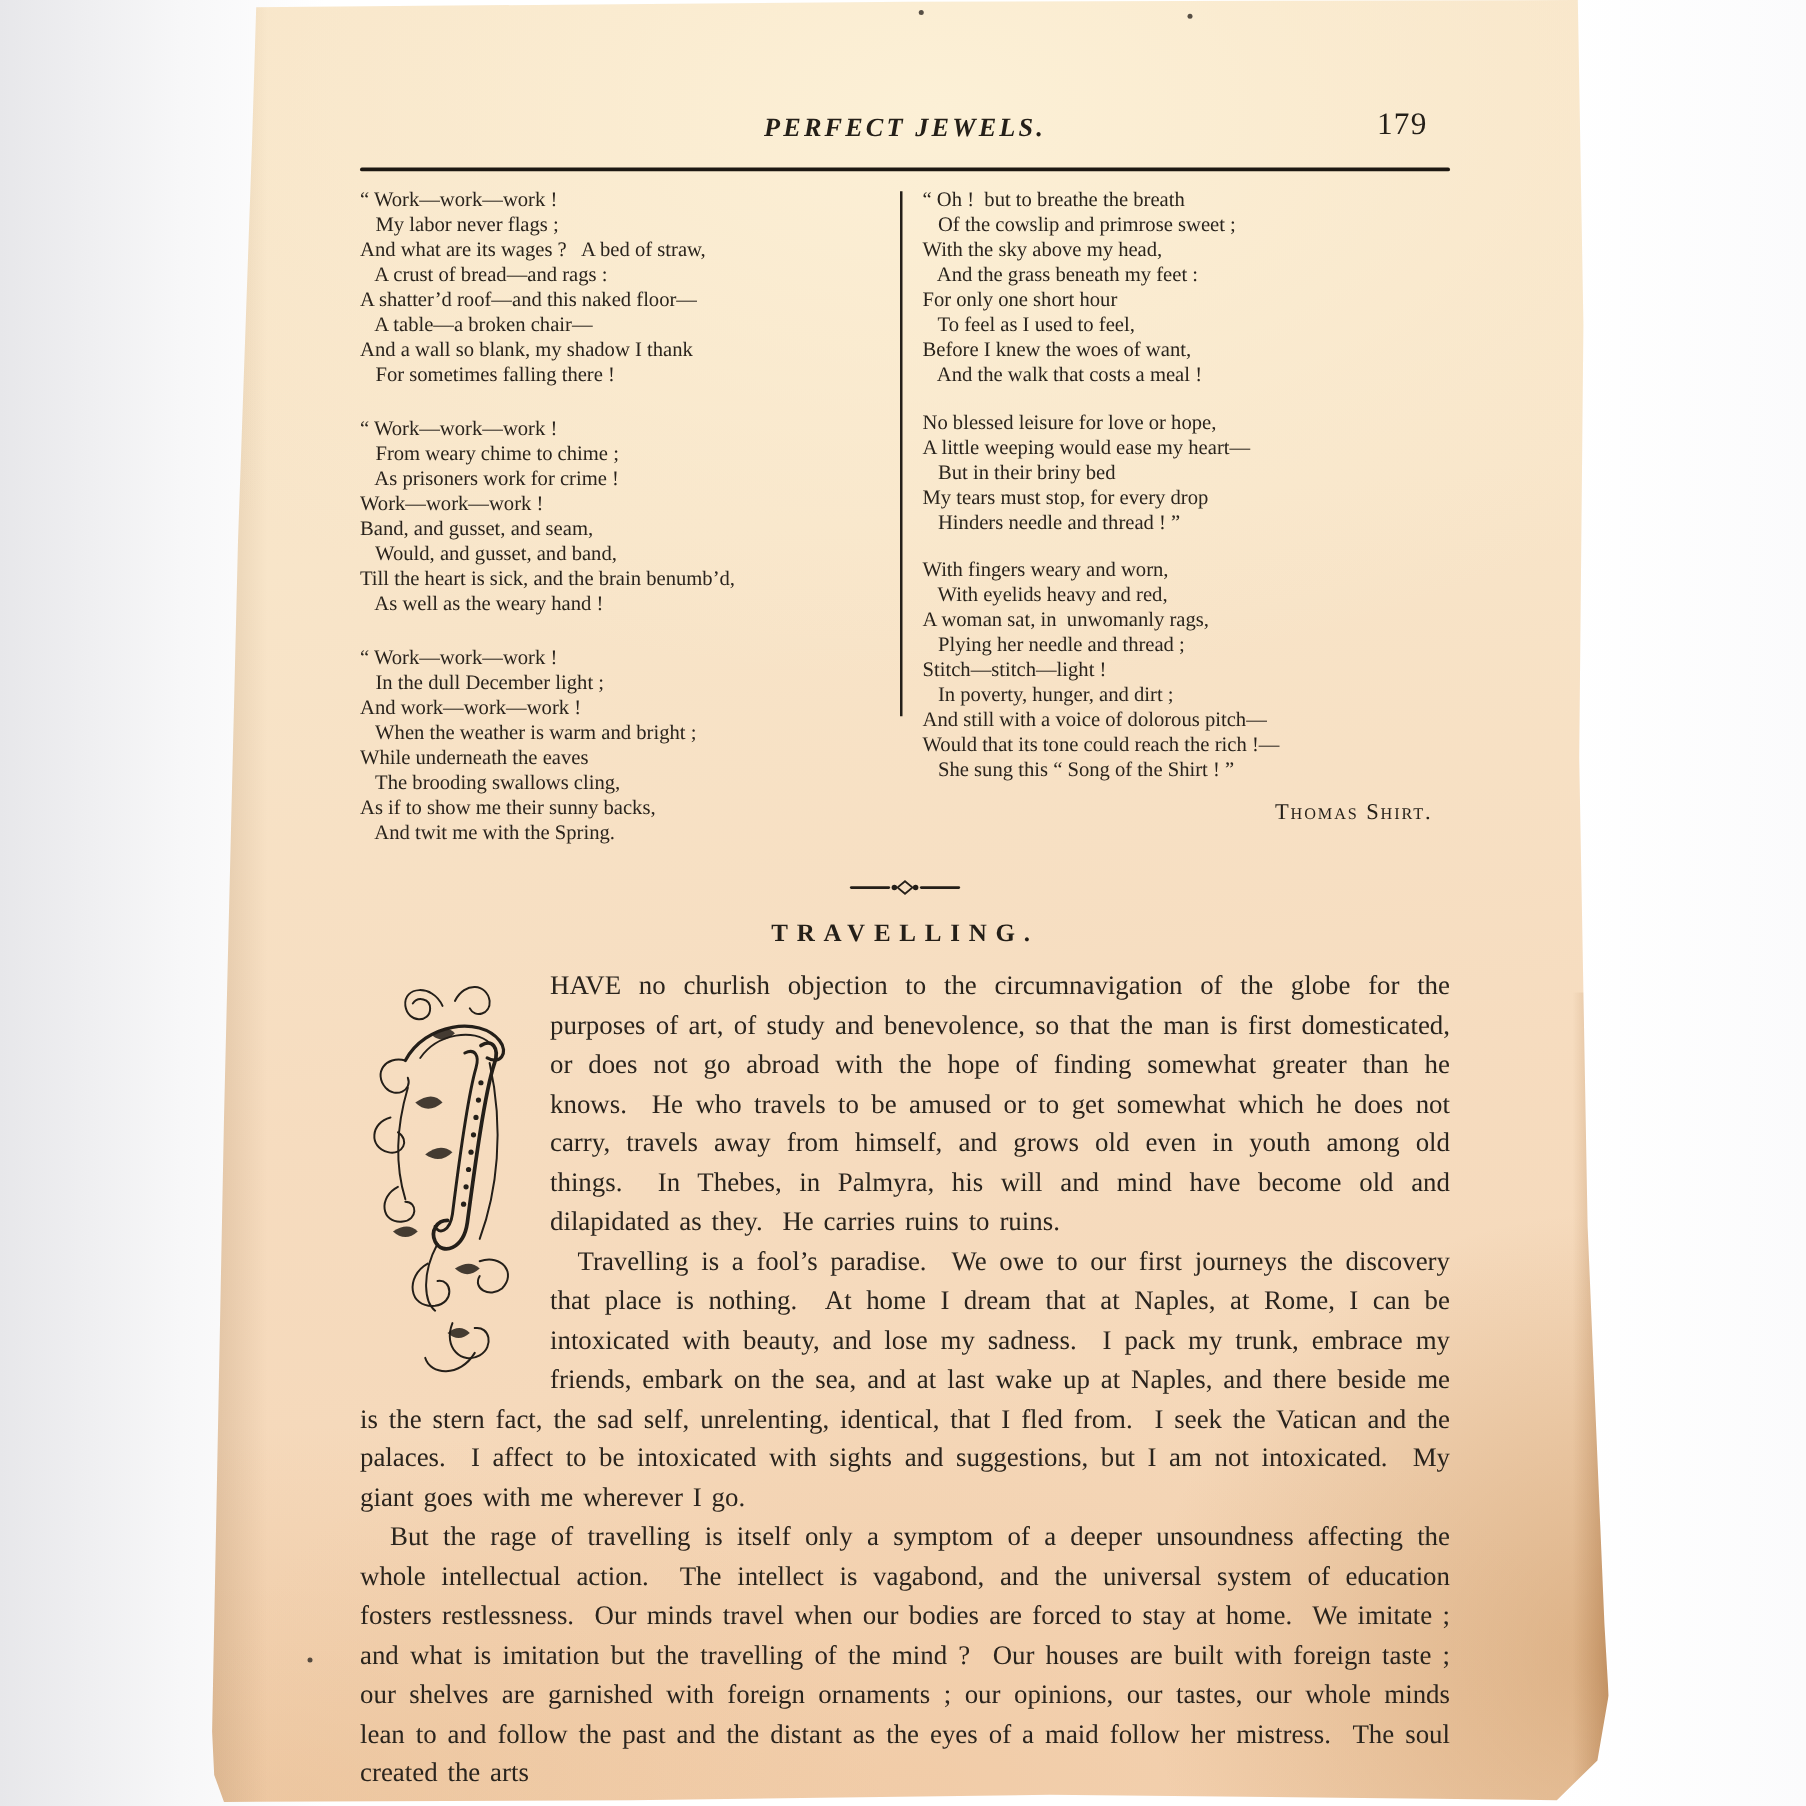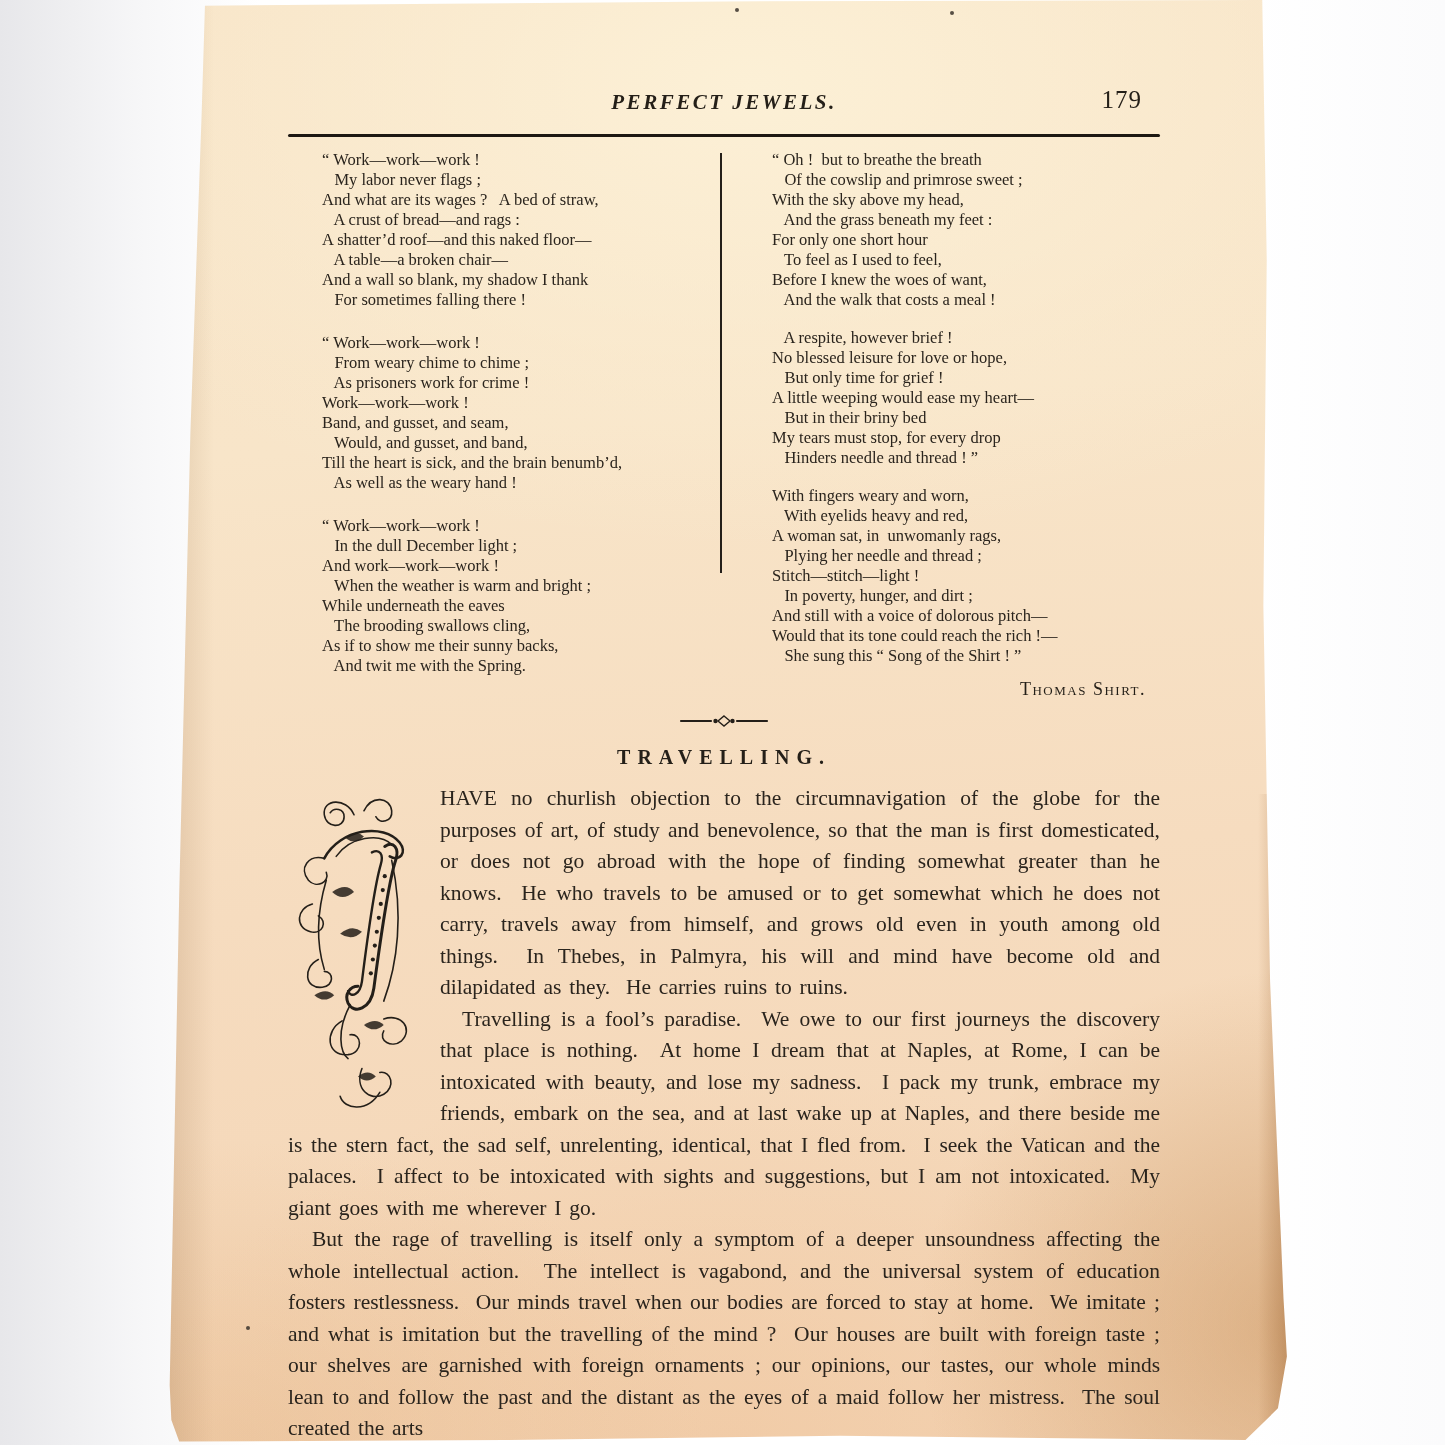--- a/index.html
+++ b/index.html
@@ -73,21 +73,21 @@
     position: relative;
     display: grid;
     grid-template-columns: 420px 1fr;
     column-gap: 30px;
     margin-top: 13px;
   }
   .col-divider {
     position: absolute; left: 432px; top: 3px;
     width: 2px; height: 420px; background: #241f19;
   }
-  .stanza { margin-bottom: 13px; margin-left: 34px; }
+  .stanza { margin-bottom: 13px; }
   .poem-line {
     display: block;
     white-space: pre;
     font-size: 16.5px;
     line-height: 20px;
     color: #2a241d;
   }
   .attribution {
     text-align: right;
     margin: 6px 14px 0 0;
@@ -189,23 +189,21 @@
             <span class="poem-line">“ Oh !  but to breathe the breath</span>
             <span class="poem-line">   Of the cowslip and primrose sweet ;</span>
             <span class="poem-line">With the sky above my head,</span>
             <span class="poem-line">   And the grass beneath my feet :</span>
             <span class="poem-line">For only one short hour</span>
             <span class="poem-line">   To feel as I used to feel,</span>
             <span class="poem-line">Before I knew the woes of want,</span>
             <span class="poem-line">   And the walk that costs a meal !</span>
           </div>
           <div class="stanza" style="margin-top:18px;">
-            <span class="poem-line">   A respite, however brief !</span>
             <span class="poem-line">No blessed leisure for love or hope,</span>
-            <span class="poem-line">   But only time for grief !</span>
             <span class="poem-line">A little weeping would ease my heart—</span>
             <span class="poem-line">   But in their briny bed</span>
             <span class="poem-line">My tears must stop, for every drop</span>
             <span class="poem-line">   Hinders needle and thread ! ”</span>
           </div>
           <div class="stanza" style="margin-top:18px;">
             <span class="poem-line">With fingers weary and worn,</span>
             <span class="poem-line">   With eyelids heavy and red,</span>
             <span class="poem-line">A woman sat, in  unwomanly rags,</span>
             <span class="poem-line">   Plying her needle and thread ;</span>

